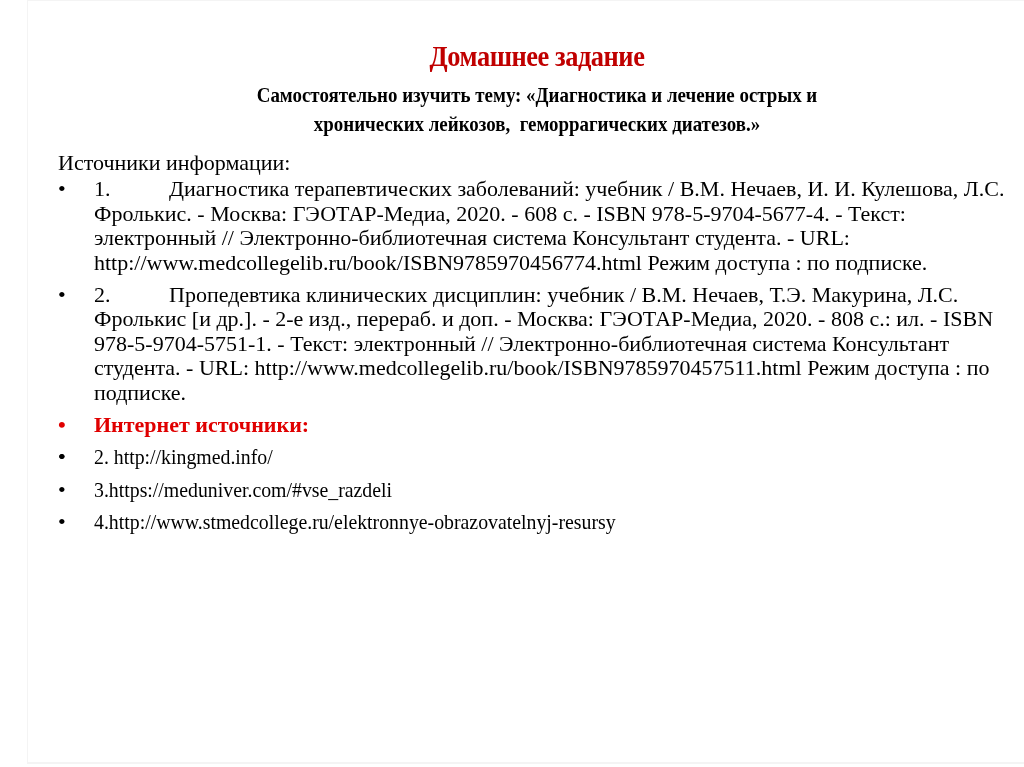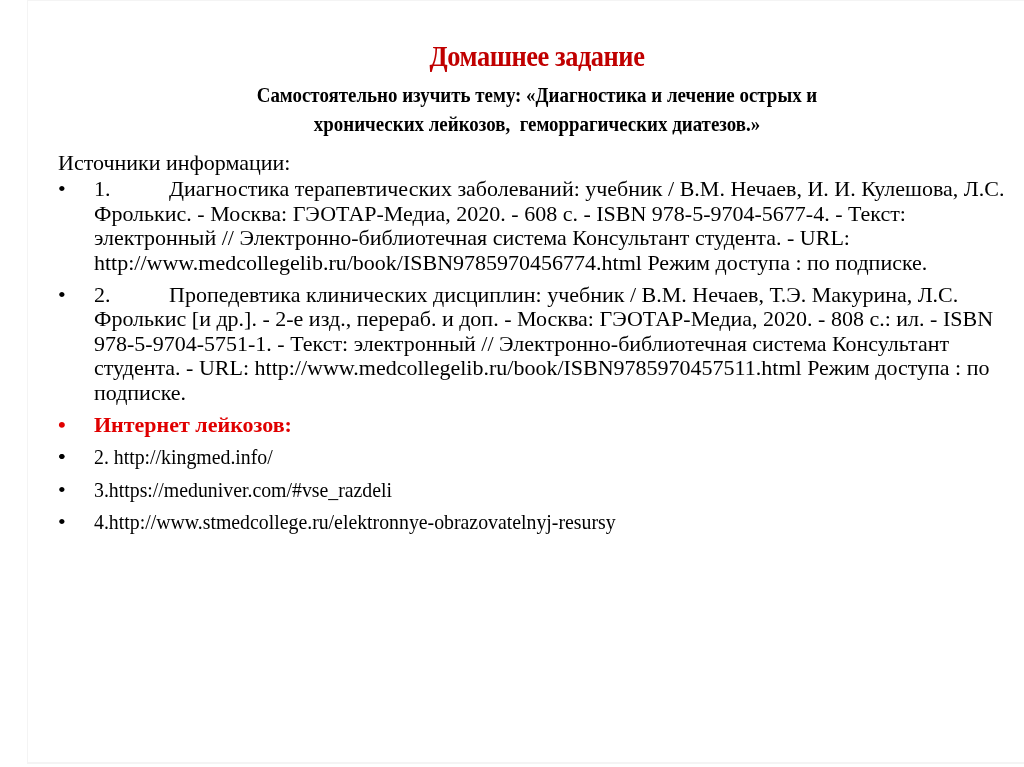--- a/index.html
+++ b/index.html
@@ -118,21 +118,21 @@
       <li>
         <span class="bullet">•</span>
         <span class="num">1.</span><span>Диагностика терапевтических заболеваний: учебник / В.М. Нечаев, И. И. Кулешова, Л.С. Фролькис. - Москва: ГЭОТАР-Медиа, 2020. - 608 с. - ISBN 978-5-9704-5677-4. - Текст: электронный // Электронно-библиотечная система Консультант студента. - URL: http://www.medcollegelib.ru/book/ISBN9785970456774.html Режим доступа : по подписке.</span>
       </li>
       <li>
         <span class="bullet">•</span>
         <span class="num">2.</span><span>Пропедевтика клинических дисциплин: учебник / В.М. Нечаев, Т.Э. Макурина, Л.С. Фролькис [и др.]. - 2-е изд., перераб. и доп. - Москва: ГЭОТАР-Медиа, 2020. - 808 с.: ил. - ISBN 978-5-9704-5751-1. - Текст: электронный // Электронно-библиотечная система Консультант студента. - URL: http://www.medcollegelib.ru/book/ISBN9785970457511.html Режим доступа : по подписке.</span>
       </li>
       <li>
         <span class="bullet red-bold">•</span>
-        <span class="red-bold">Интернет лейкозов:</span>
+        <span class="red-bold">Интернет источники:</span>
       </li>
       <li>
         <span class="bullet">•</span>
       </li>
       <li>
         <span class="bullet">•</span>
         <span class="narrow">2. http://kingmed.info/</span>
       </li>
       <li>
         <span class="bullet">•</span>

